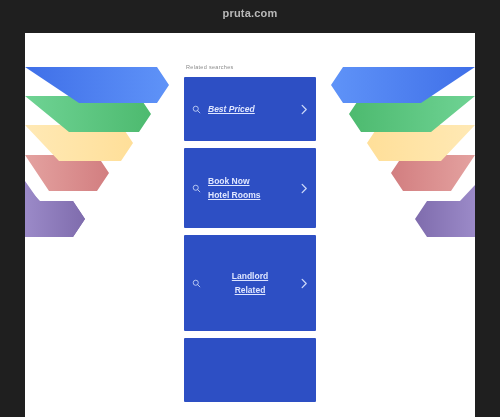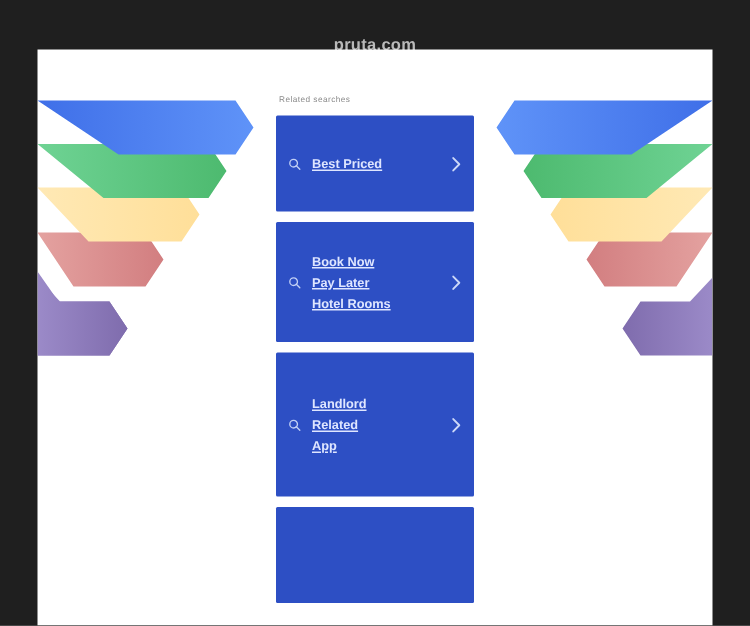--- a/index.html
+++ b/index.html
@@ -17,21 +17,21 @@
 
   
   #screen {
     position: absolute;
     inset: 0;
     background: #1f1f1f;
   }
 
   #browser-title {
     position: absolute;
-    top: 24px;
+    top: 7px;
     left: 0;
     width: 100%;
     text-align: center;
     font-size: 11px;
     font-weight: bold;
     color: #b9b9b9;
     letter-spacing: 0.2px;
     user-select: none;
   }
 
@@ -115,23 +115,23 @@
   .card-chevron {
     flex: 0 0 auto;
     width: 24px;
     display: flex;
     justify-content: center;
     align-items: center;
   }
   .card-chevron svg { display: block; }
 
   
-  .card-1 { min-height: 64px; }
+  .card-1 { min-height: 64px; font-style: italic; }
   .card-2 { min-height: 80px; }
-  .card-3 { min-height: 96px; }
+  .card-3 { min-height: 96px; text-align: center; }
   .card-4 { min-height: 64px; }
 </style>
 </head>
 <body>
 
 <div id="screen">
 
   <div id="browser-title">pruta.com</div>
 
   <div id="page-frame">
@@ -233,41 +233,39 @@
 
       <div class="search-card card-2">
         <div class="card-search-icon">
           <svg width="9" height="9" viewBox="0 0 12 12">
             <circle cx="5" cy="5" r="3.4" fill="none" stroke="#c2d0f5" stroke-width="1.2"></circle>
             <line x1="7.4" y1="7.4" x2="10.5" y2="10.5" stroke="#c2d0f5" stroke-width="1.2" stroke-linecap="round"></line>
           </svg>
         </div>
         <div class="card-text">
           <div class="card-line">Book Now</div>
-          <div class="card-line">Pay Later</div>
           <div class="card-line">Hotel Rooms</div>
         </div>
         <div class="card-chevron">
           <svg width="8" height="11" viewBox="0 0 8 12">
             <polyline points="2,1.5 6.4,6 2,10.5" fill="none" stroke="#ccd8f8" stroke-width="1.4" stroke-linecap="round" stroke-linejoin="round"></polyline>
           </svg>
         </div>
       </div>
 
       <div class="search-card card-3">
         <div class="card-search-icon">
           <svg width="9" height="9" viewBox="0 0 12 12">
             <circle cx="5" cy="5" r="3.4" fill="none" stroke="#c2d0f5" stroke-width="1.2"></circle>
             <line x1="7.4" y1="7.4" x2="10.5" y2="10.5" stroke="#c2d0f5" stroke-width="1.2" stroke-linecap="round"></line>
           </svg>
         </div>
         <div class="card-text">
           <div class="card-line">Landlord</div>
           <div class="card-line">Related</div>
-          <div class="card-line">App</div>
         </div>
         <div class="card-chevron">
           <svg width="8" height="11" viewBox="0 0 8 12">
             <polyline points="2,1.5 6.4,6 2,10.5" fill="none" stroke="#ccd8f8" stroke-width="1.4" stroke-linecap="round" stroke-linejoin="round"></polyline>
           </svg>
         </div>
       </div>
 
       <div class="search-card card-4">
         <div class="card-search-icon"></div>

